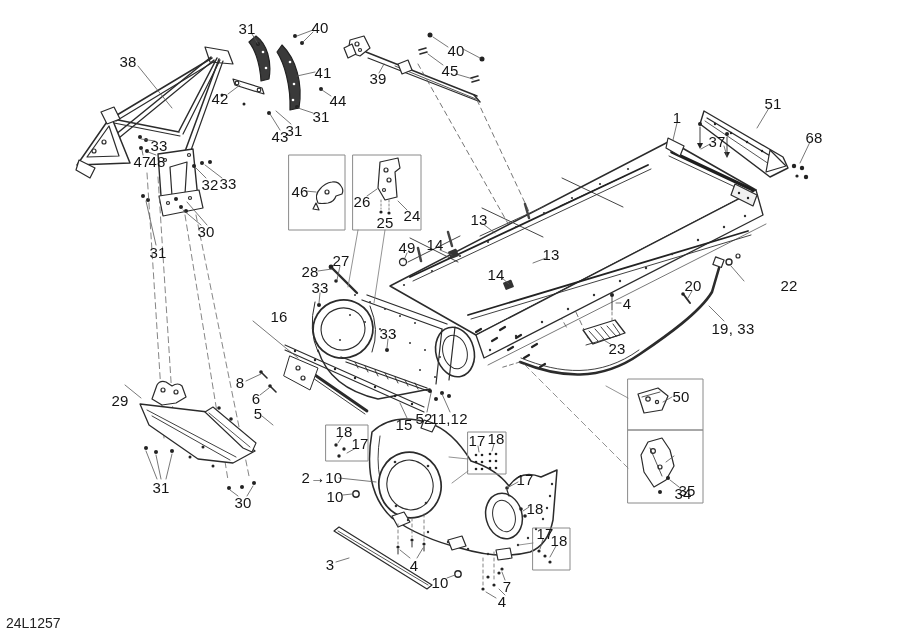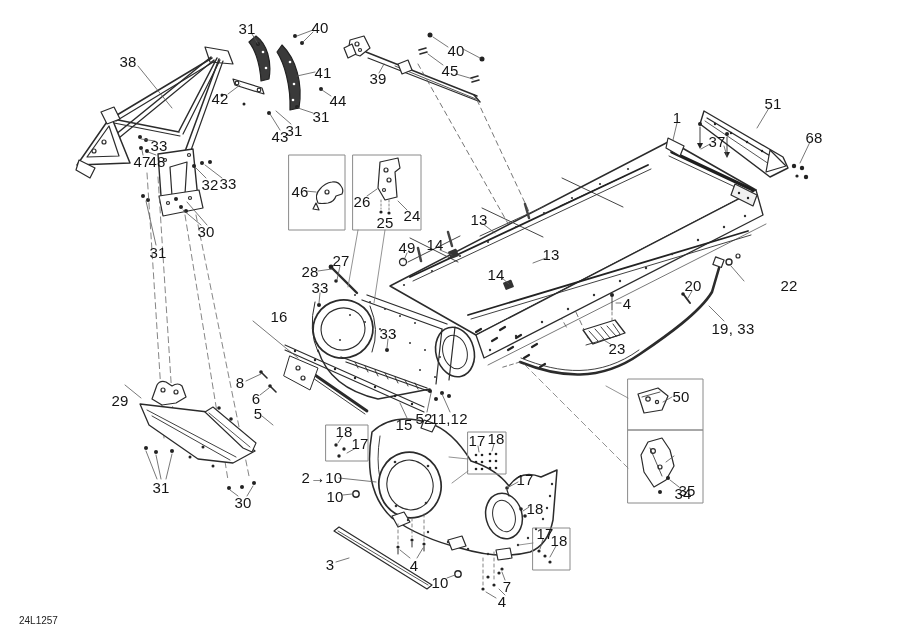--- a/index.html
+++ b/index.html
@@ -2,21 +2,21 @@
 <html><head>
 <meta charset="utf-8">
 <style>
   html,body{margin:0;padding:0;background:#fff;}
   #stage{position:relative;width:900px;height:636px;background:#fff;overflow:hidden;
          font-family:"Liberation Sans",sans-serif;}
   #art{position:absolute;left:0;top:0;}
   #callout-layer{position:absolute;left:0;top:0;width:100%;height:100%;}
   .callout{position:absolute;transform:translate(-50%,-50%);
            font-size:15px;color:#141414;white-space:nowrap;letter-spacing:.2px;}
-  .fig-code{position:absolute;left:19px;top:615px;font-size:10px;color:#222;}
+  .fig-code{position:absolute;left:6px;top:615px;font-size:14px;color:#222;}
 </style>
 </head>
 <body>
 
 <div id="stage">
 
 <svg id="art" width="900" height="636" viewBox="0 0 900 636" fill="none" stroke="#2b2b2b" stroke-width="1.2" stroke-linecap="round" stroke-linejoin="round">
 
   <g>
     <polygon points="205,47 228,51 233,64 210,62" fill="#fff"></polygon>

